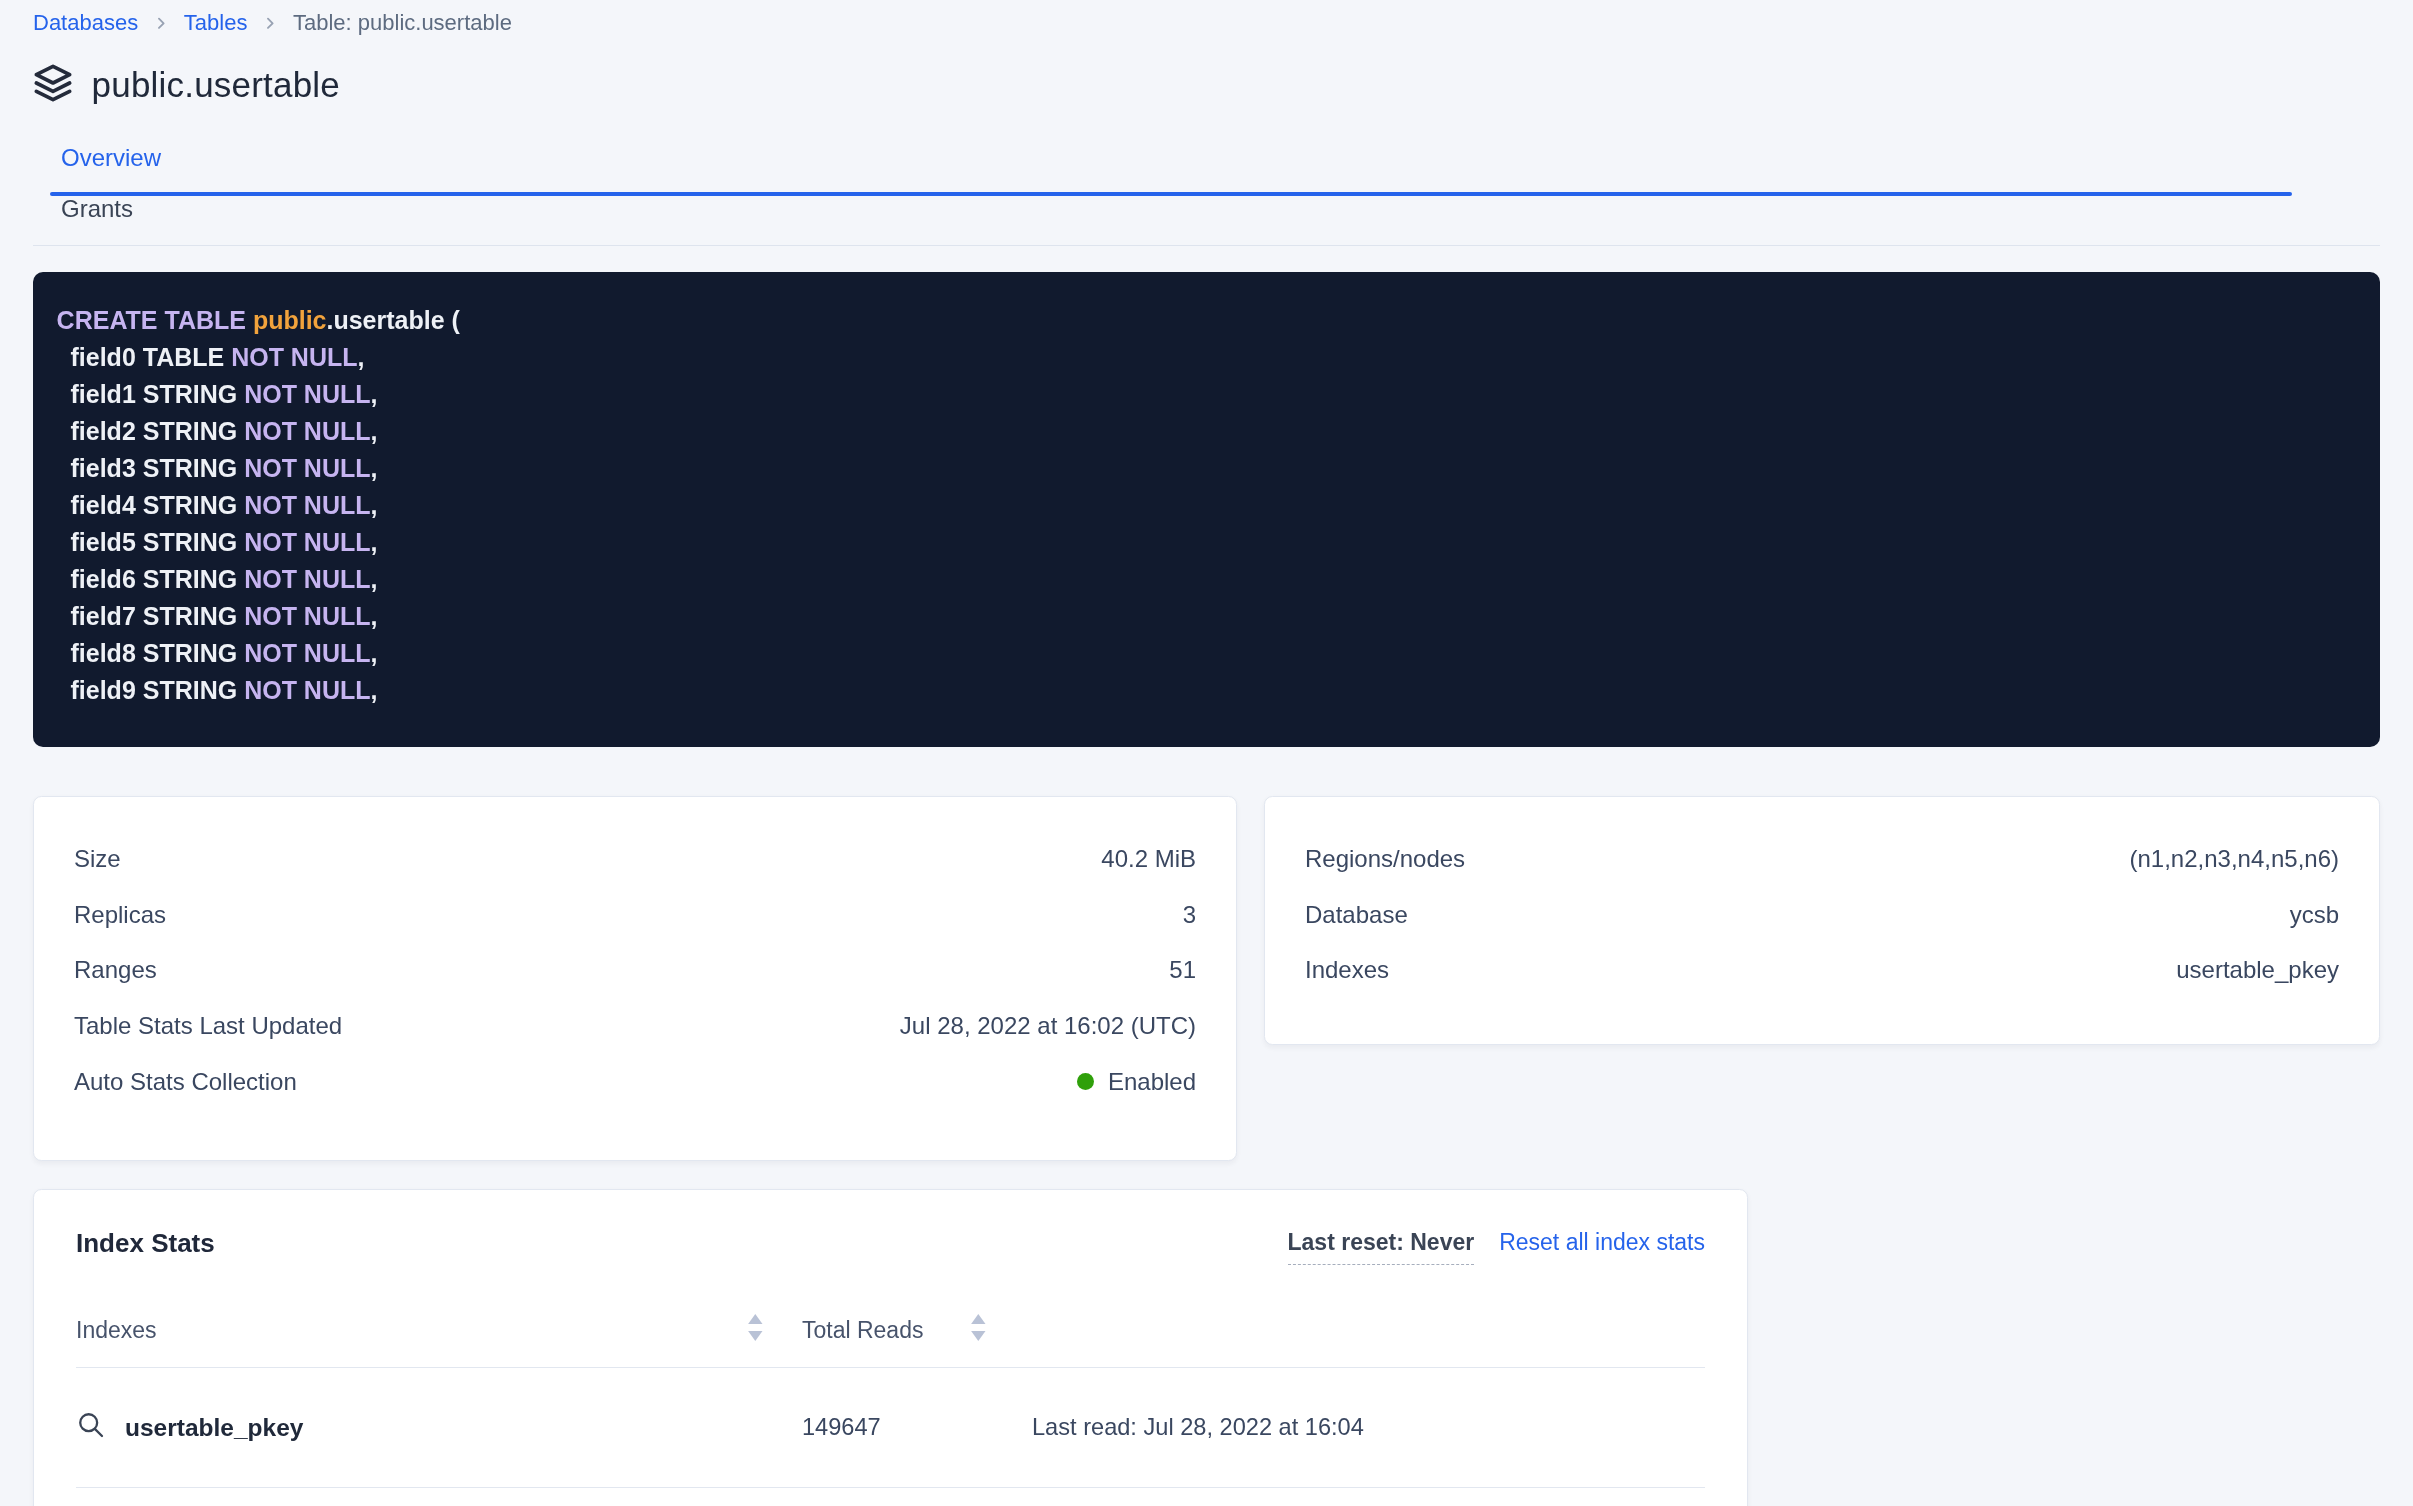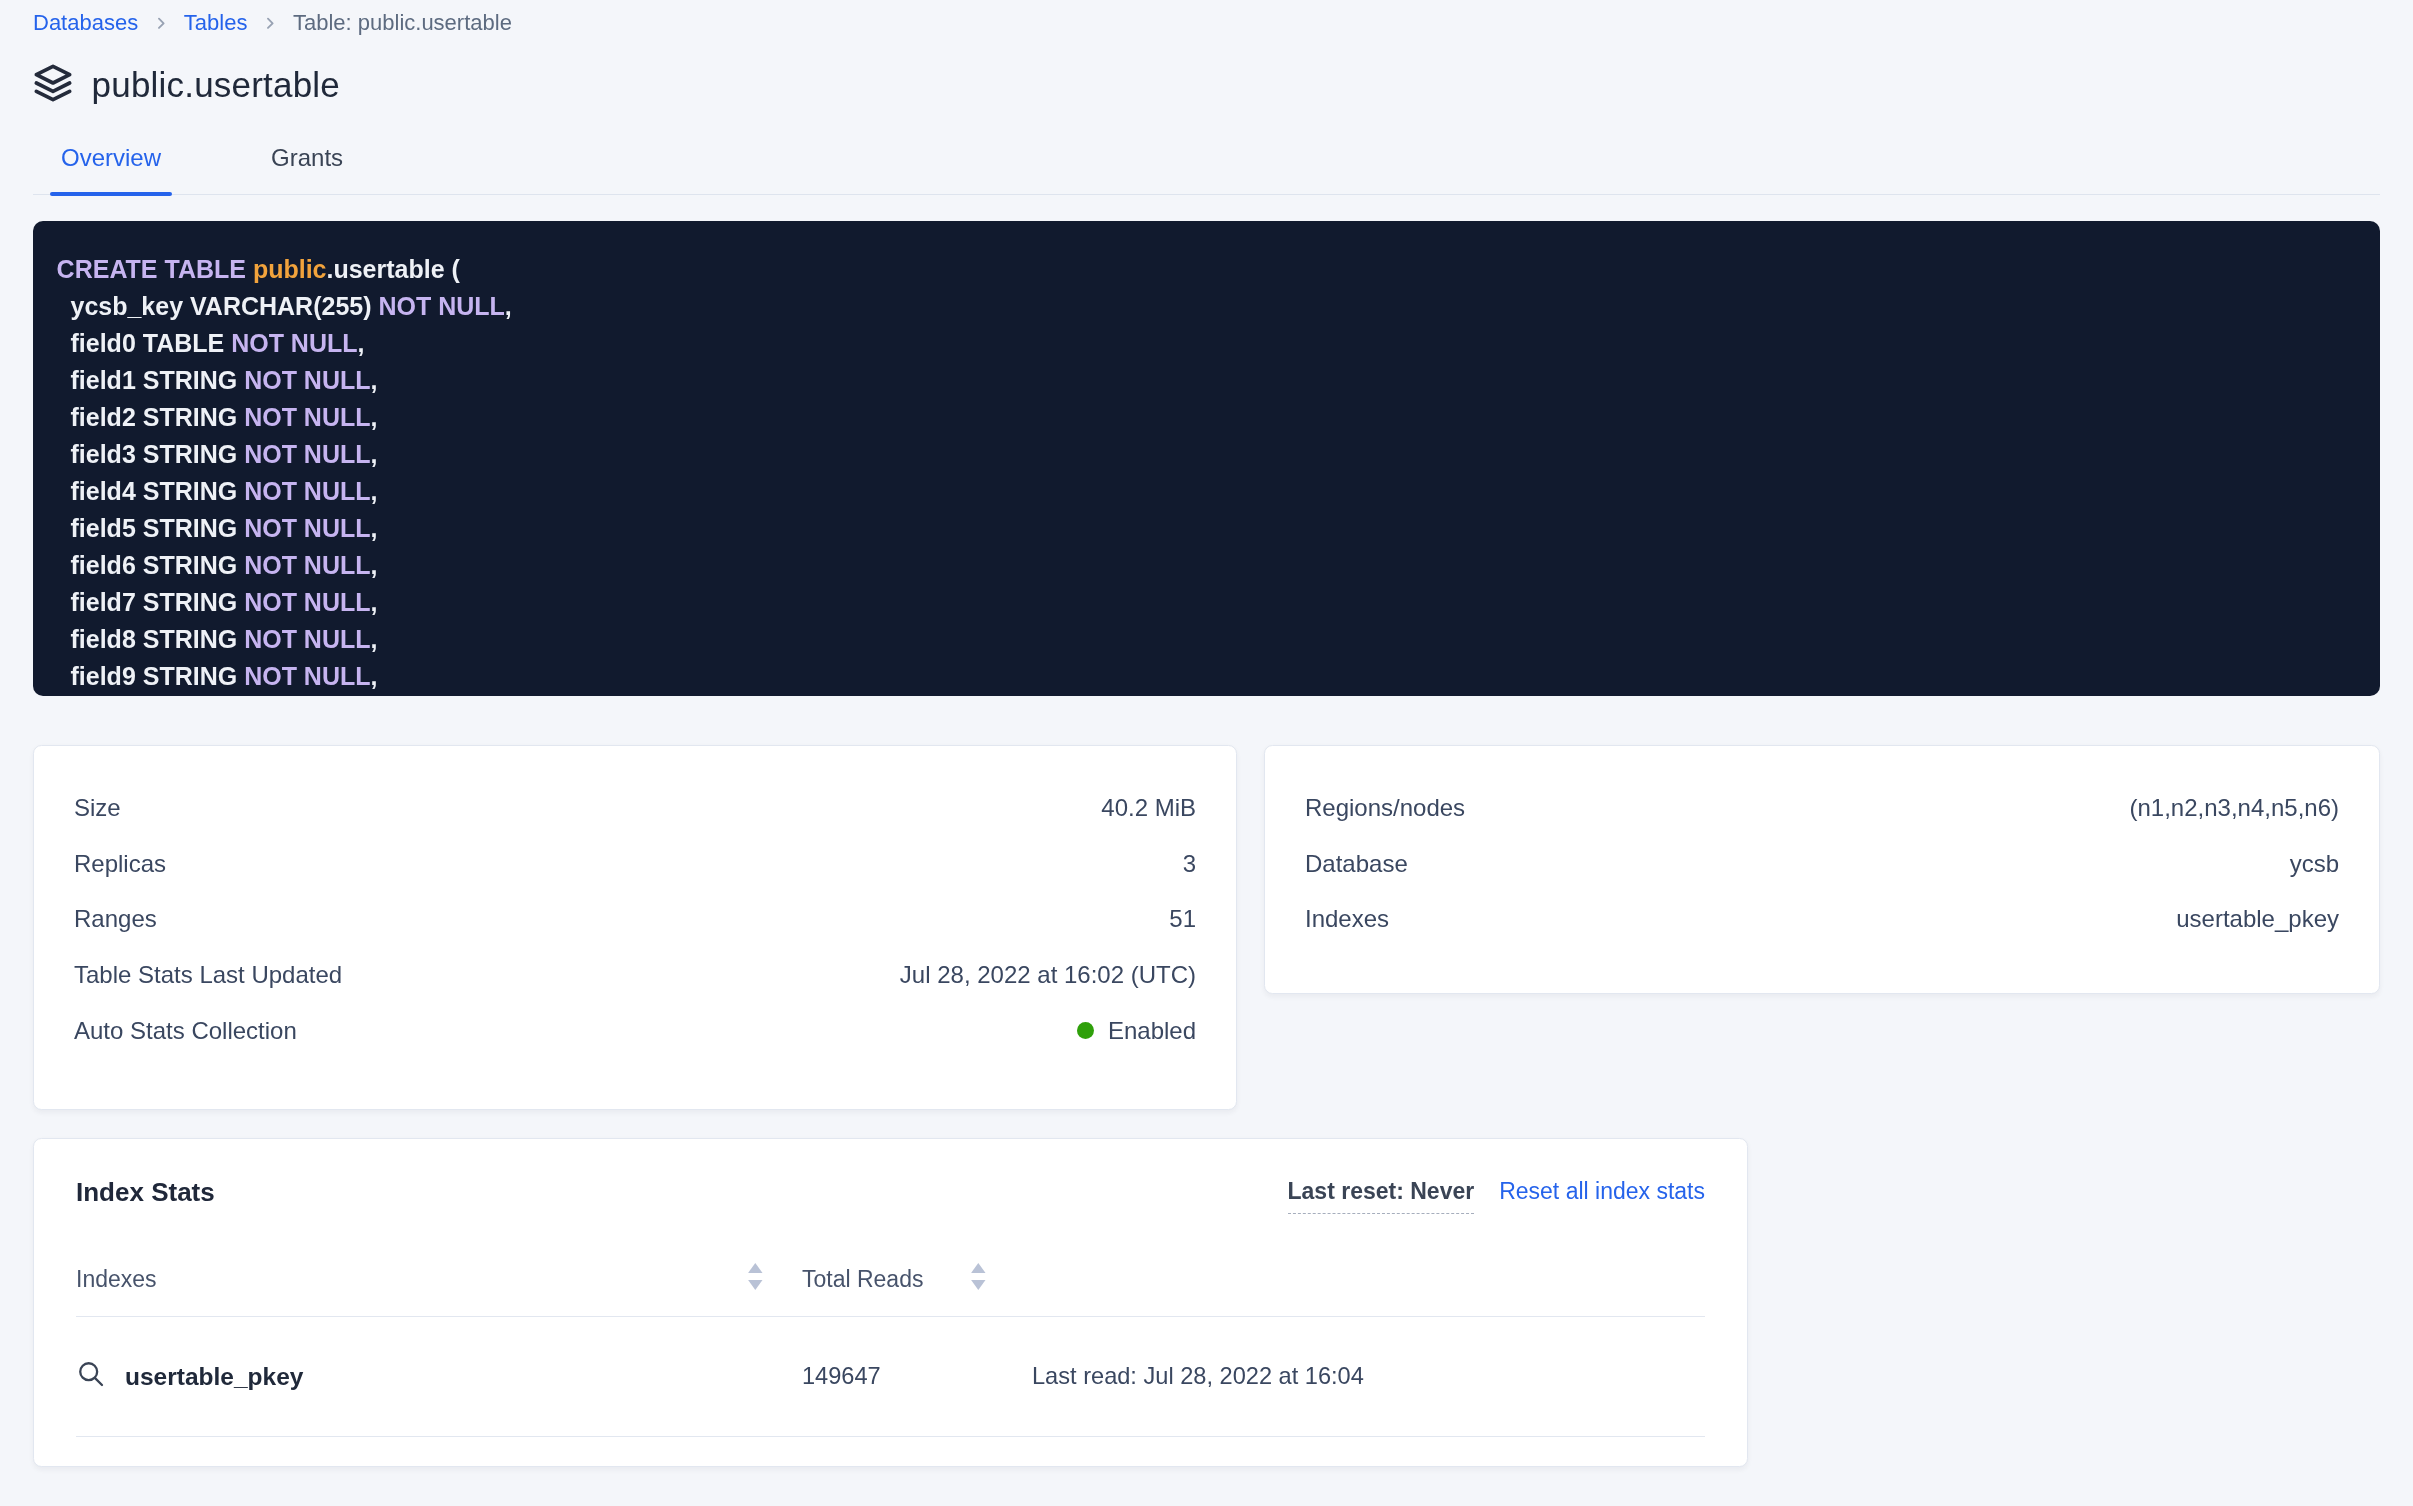--- a/index.html
+++ b/index.html
@@ -16,21 +16,21 @@
   .breadcrumb { display:flex; align-items:center; padding-top:10px; font-size:22px; }
   .breadcrumb a { color:#2563eb; text-decoration:none; cursor:pointer; }
   .crumb-sep { display:flex; align-items:center; margin:0 13.5px; }
   .crumb-current { color:#5d6b80; }
 
   
   .title-row { display:flex; align-items:center; margin-top:27px; gap:18.6px; }
   .title-row h1 { font-size:35px; font-weight:500; color:#20293a; letter-spacing:0.2px; }
 
   
-  .tabs { display:flex; margin-top:37px; border-bottom:1.7px solid #dee4ee; padding-left:17px; }
+  .tabs { display:flex; margin-top:37px; border-bottom:1.7px solid #dee4ee; padding-left:17px;flex-direction:column; }
   .tab { font-size:24px; padding:0 11px 22px 11px; margin-right:88px; color:#3a4455; position:relative; cursor:pointer; line-height:29px; }
   .tab.active { color:#2563eb; }
   .tab.active .tab-bar { position:absolute; left:0; right:0; bottom:-1.7px; height:4.2px; background:#2563eb; border-radius:2.5px; }
 
   
   .code-block {
     margin-top:26px; height:475px; overflow:hidden;
     background:#111a2e; border-radius:10px;
     padding:30px 20px 0 23.6px;
     font-family:Liberation Sans, sans-serif;
@@ -117,21 +117,20 @@
       <span>Overview</span>
       <span class="tab-bar"></span>
     </div>
     <div class="tab">
       <span>Grants</span>
     </div>
   </div>
 
   <div class="code-block">
     <div class="code-line"><span class="kw">CREATE TABLE </span><span class="fn">public</span><span>.usertable (</span></div>
-    <div class="code-line"><span>  ycsb_key VARCHAR(255) </span><span class="kw">NOT NULL</span><span>,</span></div>
     <div class="code-line"><span>  field0 TABLE </span><span class="kw">NOT NULL</span><span>,</span></div>
     <div class="code-line"><span>  field1 STRING </span><span class="kw">NOT NULL</span><span>,</span></div>
     <div class="code-line"><span>  field2 STRING </span><span class="kw">NOT NULL</span><span>,</span></div>
     <div class="code-line"><span>  field3 STRING </span><span class="kw">NOT NULL</span><span>,</span></div>
     <div class="code-line"><span>  field4 STRING </span><span class="kw">NOT NULL</span><span>,</span></div>
     <div class="code-line"><span>  field5 STRING </span><span class="kw">NOT NULL</span><span>,</span></div>
     <div class="code-line"><span>  field6 STRING </span><span class="kw">NOT NULL</span><span>,</span></div>
     <div class="code-line"><span>  field7 STRING </span><span class="kw">NOT NULL</span><span>,</span></div>
     <div class="code-line"><span>  field8 STRING </span><span class="kw">NOT NULL</span><span>,</span></div>
     <div class="code-line"><span>  field9 STRING </span><span class="kw">NOT NULL</span><span>,</span></div>

